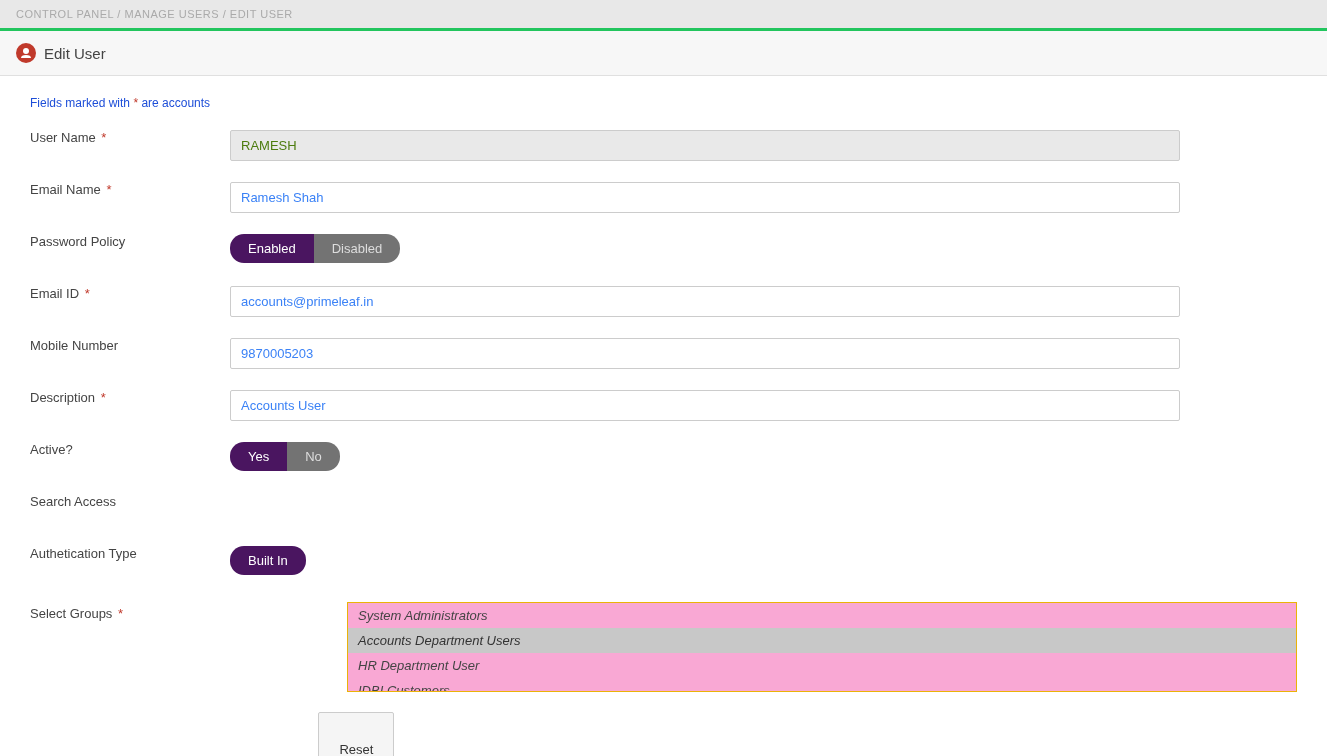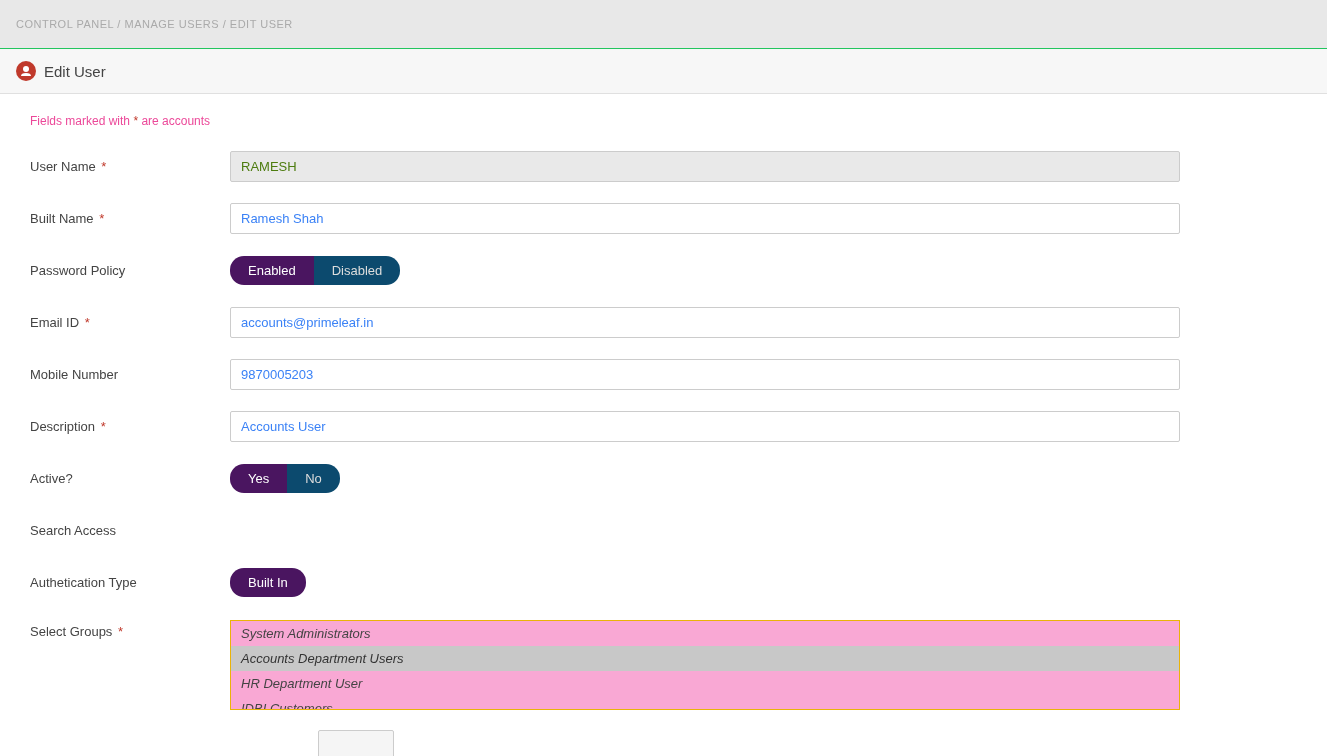--- a/index.html
+++ b/index.html
@@ -4,24 +4,24 @@
   <style>
     * { box-sizing: border-box; margin: 0; padding: 0; }
     body {
       font-family: Arial, sans-serif;
       font-size: 13px;
       background: #f0f0f0;
       color: #333;
     }
     .breadcrumb-bar {
       background: #e8e8e8;
-      padding: 18px 16px;
+      padding: 8px 16px;
       font-size: 11px;
       color: #888;
-      border-bottom: 1px solid #22c55e;
+      border-bottom: 3px solid #22c55e;
       letter-spacing: 0.5px;
     }
     .breadcrumb-bar span {
       color: #aaa;
     }
     .page-header {
       background: #f7f7f7;
       padding: 12px 16px;
       border-bottom: 1px solid #e0e0e0;
       display: flex;
@@ -50,25 +50,25 @@
       margin: 0;
       padding: 20px 30px 30px 30px;
       min-height: calc(100vh - 80px);
     }
     .mandatory-note {
       font-size: 12px;
       color: #555;
       margin-bottom: 20px;
     }
     .mandatory-note span {
-      color: #ec4899;
+      color: #1d4ed8;
     }
     .form-row {
       display: flex;
-      align-items: center;
+      align-items: flex-start;
       margin-bottom: 16px;
       min-height: 36px;
     }
     .form-label {
       width: 200px;
       font-size: 13px;
       color: #444;
       flex-shrink: 0;
     }
     .required-star {
@@ -101,21 +101,21 @@
       font-size: 13px;
       font-weight: normal;
       background: #4a1560;
       color: #fff;
     }
     .toggle-btn.active {
       background: #4a1560;
       color: #fff;
     }
     .toggle-btn.inactive {
-      background: #0c4a6e;
+      background: #737373;
       color: #ddd;
     }
     .select-groups-box {
       flex: 1;
       max-width: 950px;
       border: 1px solid #eab308;
       background: #f9a8d4;
       height: 90px;
       overflow-y: auto;
       position: relative;
@@ -185,21 +185,21 @@
 
   <div class="form-row">
     <div class="form-label">
       <span>User Name</span><span class="required-star"> *</span>
     </div>
     <input class="form-input disabled-input" type="text" readonly="" value="RAMESH" style="">
   </div>
 
   <div class="form-row">
     <div class="form-label">
-      <span>Built Name</span><span class="required-star"> *</span>
+      <span>Email Name</span><span class="required-star"> *</span>
     </div>
     <input class="form-input" type="text" value="Ramesh Shah" style="">
   </div>
 
   <div class="form-row">
     <div class="form-label">
       <span>Password Policy</span>
     </div>
     <div class="toggle-group">
       <button class="toggle-btn active">Enabled</button>
@@ -246,21 +246,21 @@
 
   <div class="form-row">
     <div class="form-label">
       <span>Authetication Type</span>
     </div>
     <div class="toggle-group">
       <button class="toggle-btn active">Built In</button>
     </div>
   </div>
 
-  <div class="form-row" style="align-items: flex-start; padding-top: 4px;">
+  <div class="form-row" style="align-items: flex-start; padding-top: 4px; justify-content: space-between;">
     <div class="form-label" style="padding-top: 4px;">
       <span>Select Groups</span><span class="required-star"> *</span>
     </div>
     <div style="flex:1; max-width:950px; position:relative;">
       <div class="select-groups-box">
         <div class="group-item">System Administrators</div>
         <div class="group-item selected">Accounts Department Users</div>
         <div class="group-item">HR Department User</div>
         <div class="group-item">IDBI Customers</div>
       </div>

